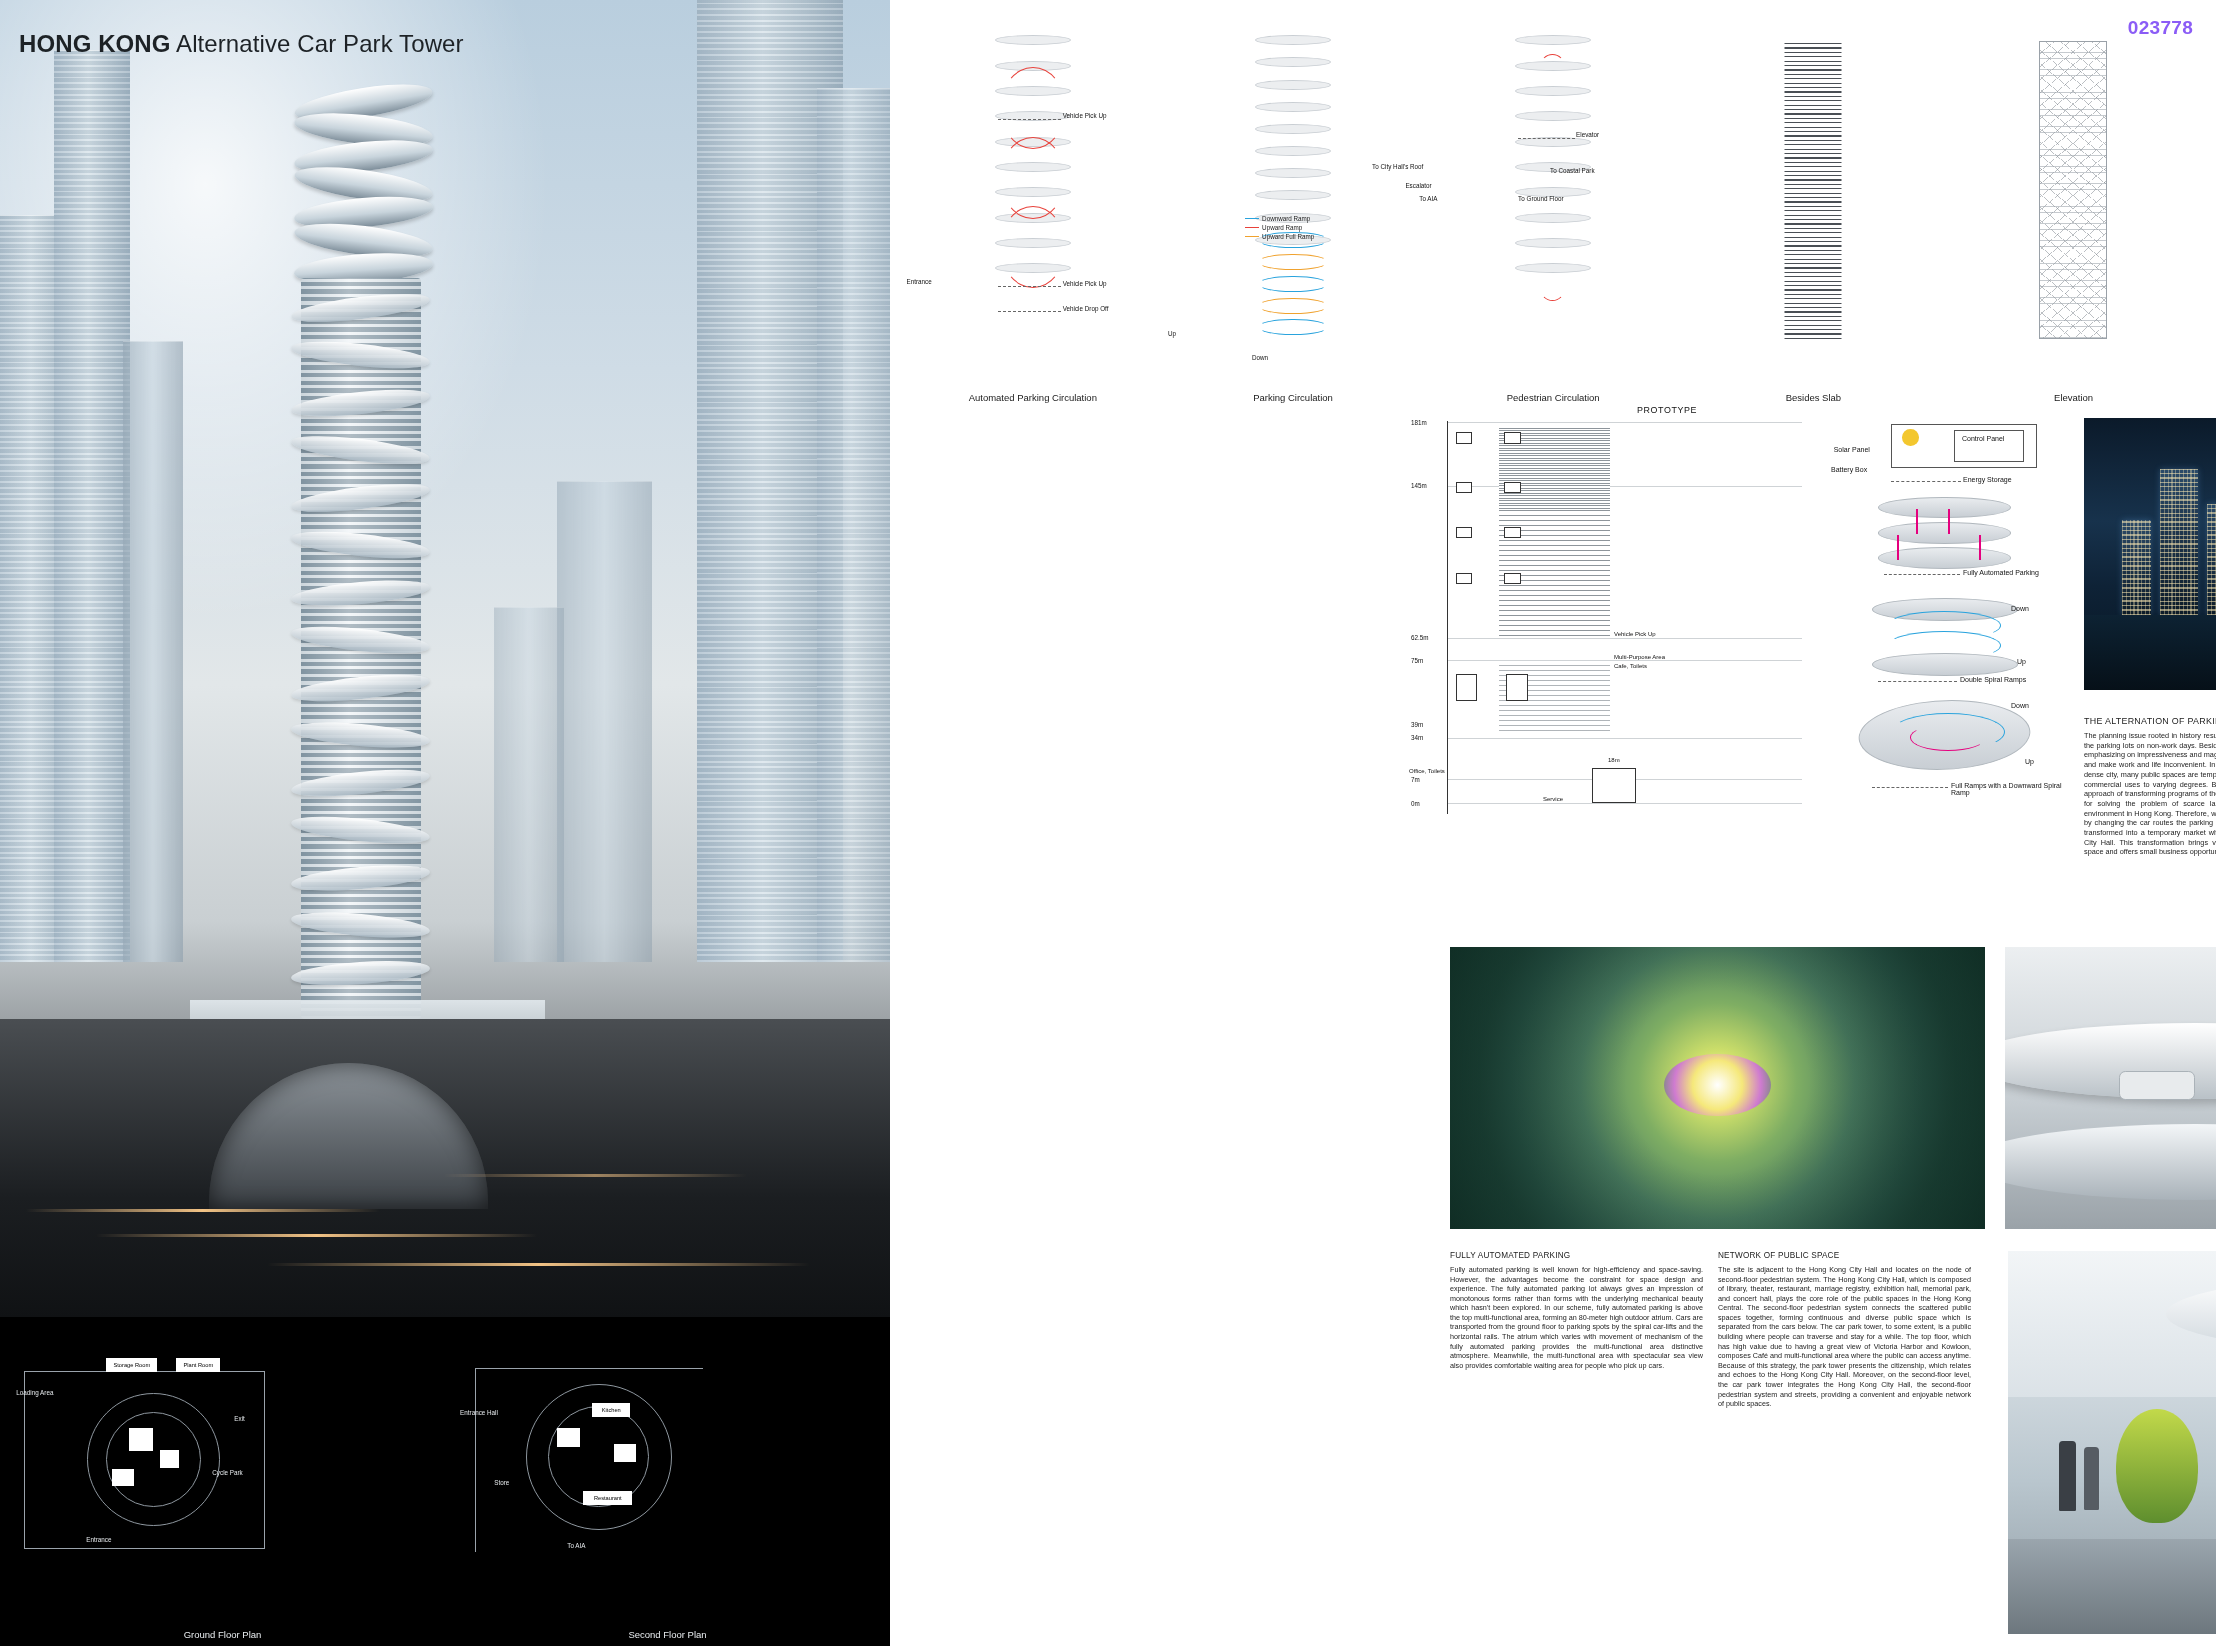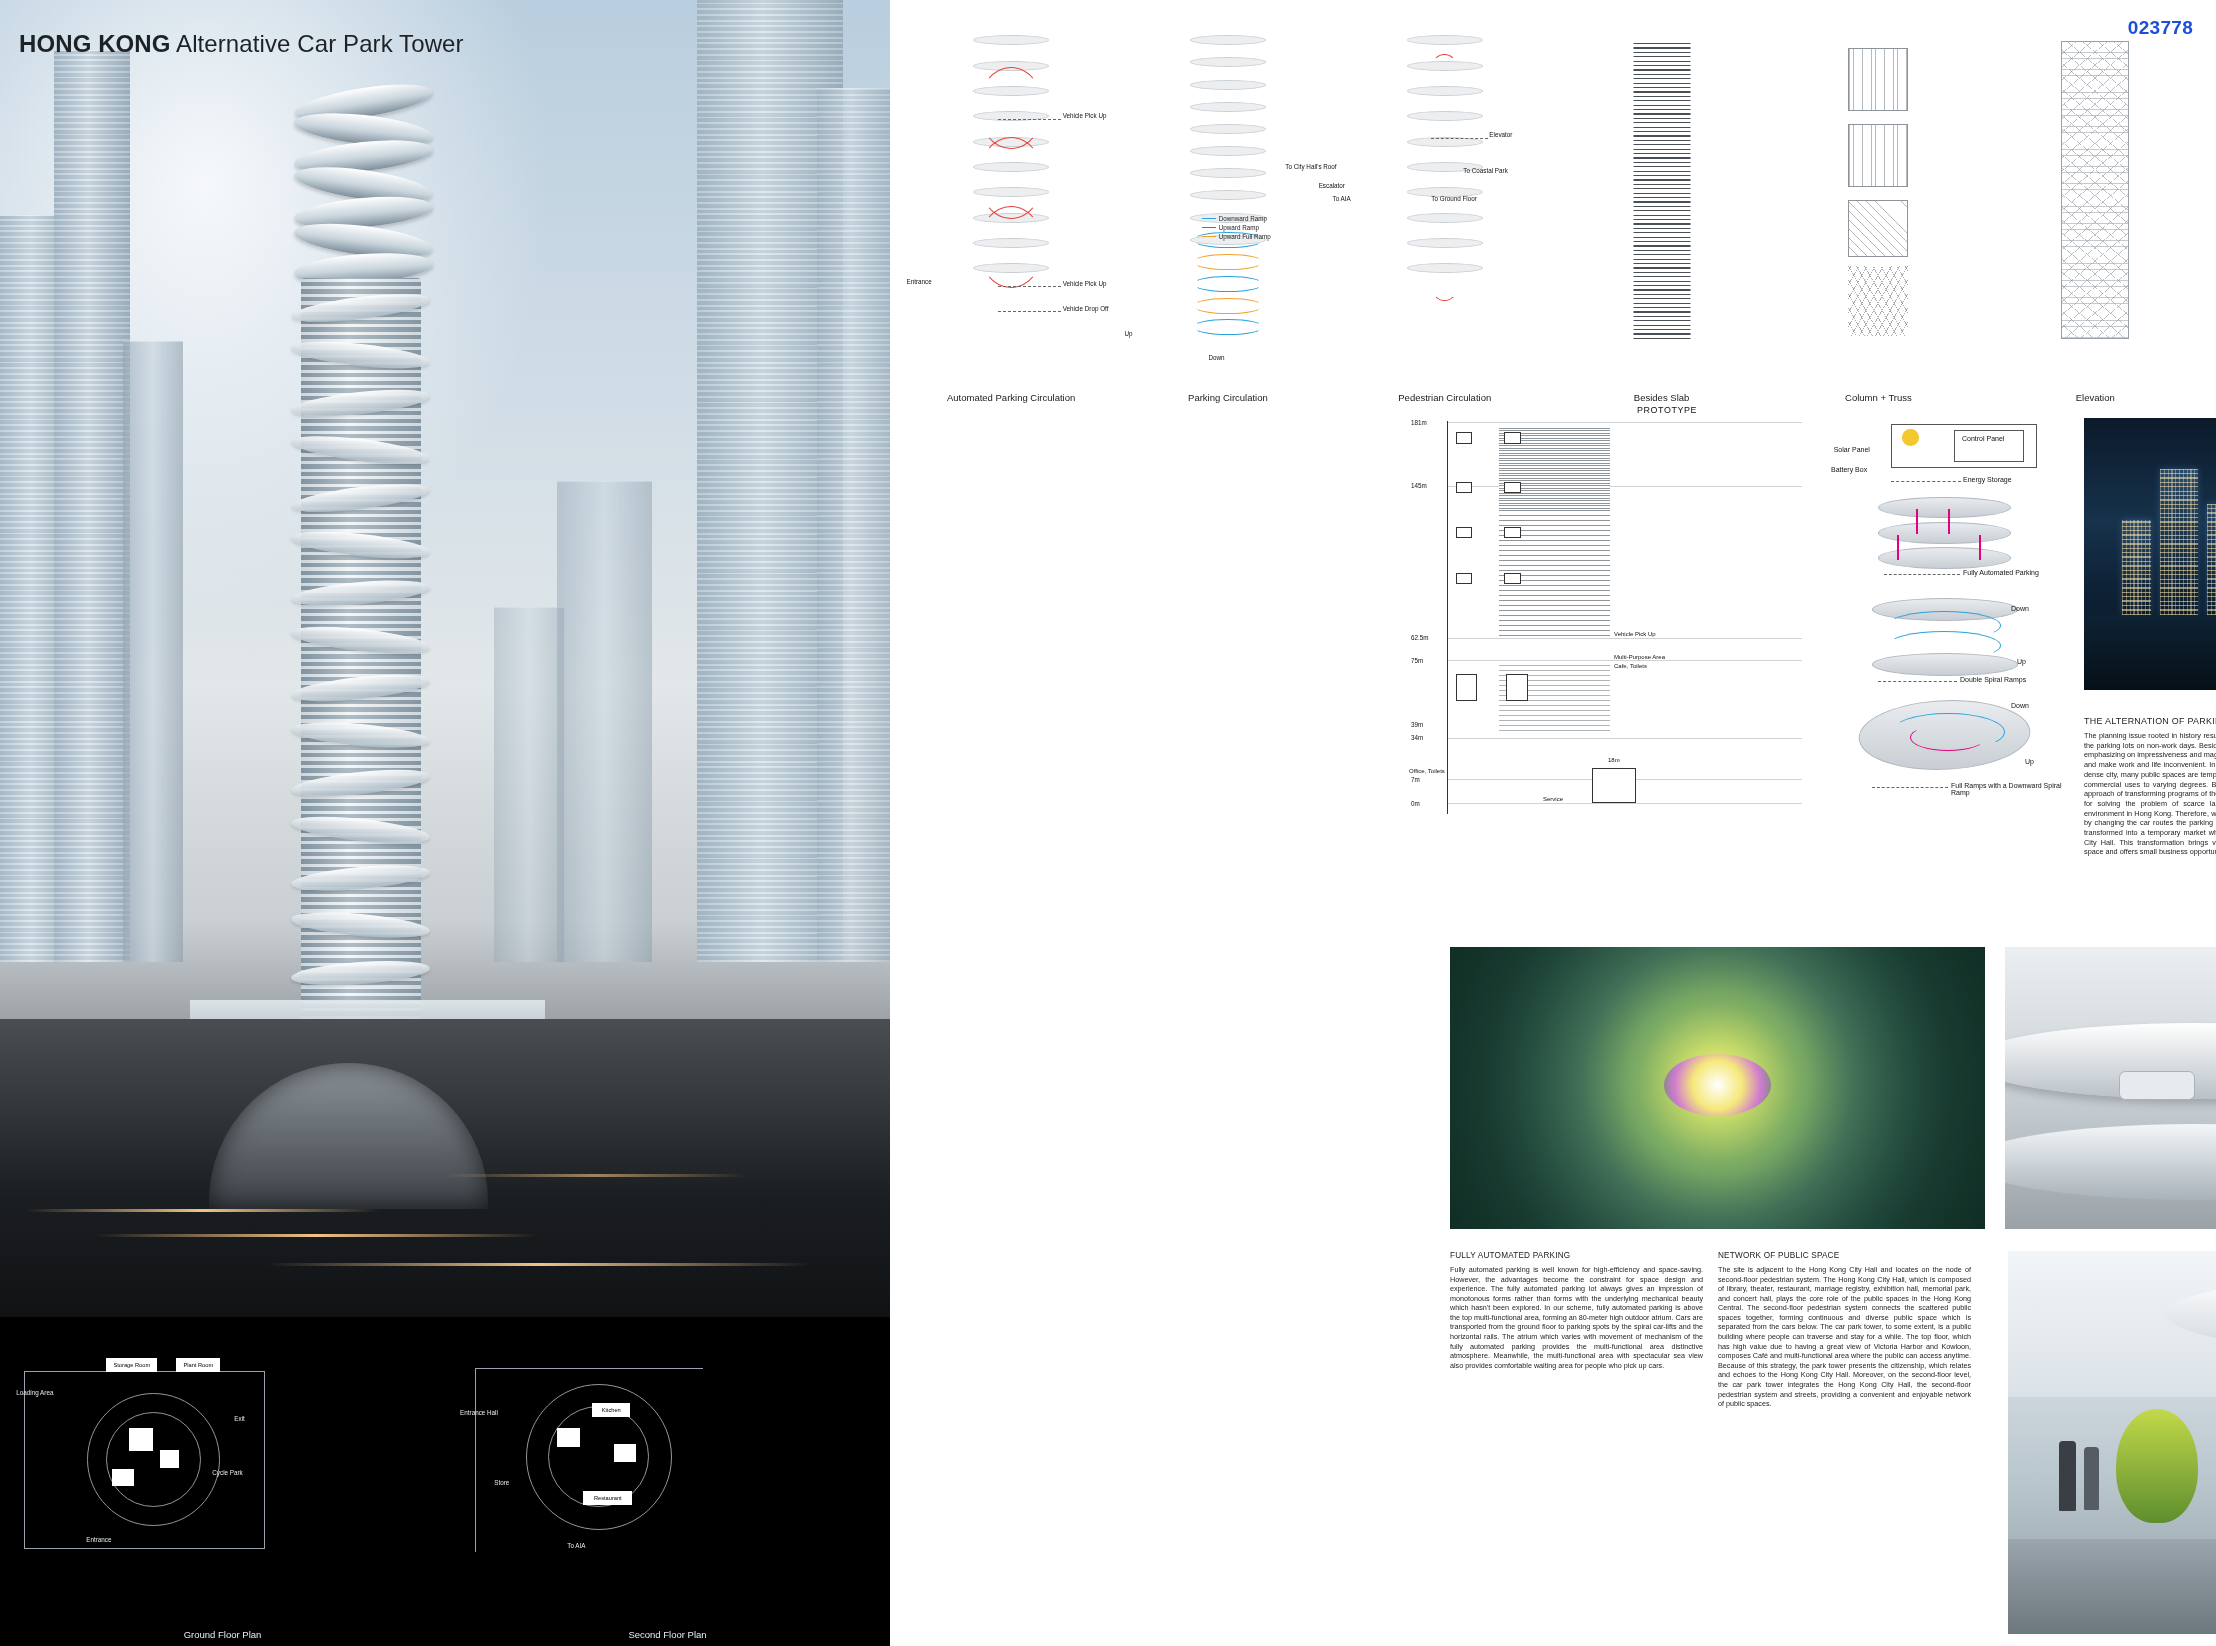--- a/index.html
+++ b/index.html
@@ -105,21 +105,21 @@
   .pl-label { position:absolute; font-size:6.3px; color:#e6eaed; }
   .pl-ring {
     position:absolute; border:0.6px solid #8e979f; border-radius:50%;
   }
 
   
   .right {
     position:relative; width:1327px; height:1646px; background:#fff; flex:0 0 1327px;
   }
   .entry-no {
-    position:absolute; right:24px; top:16.5px; font-size:19px; font-weight:700; color:#1d4ed8;
+    position:absolute; right:24px; top:16.5px; font-size:19px; font-weight:700; color:#8b5cf6;
     letter-spacing:0.3px;
   }
 
   
   .diagrow { position:absolute; left:12.7px; top:25px; width:1301px; height:380px; display:flex; }
   .dg { position:relative; flex:1; }
   .dg .dgcap {
     position:absolute; bottom:2.5px; width:100%; text-align:center; font-size:9.5px; color:#1a1a1a;
   }
   .twr-sketch {
@@ -427,34 +427,20 @@
 
       <div class="dg">
         <div class="twr-sketch" style="width:57px;">
           <div style="position:absolute;left:0;top:12.7px;width:57px;height:298px;
             background:repeating-linear-gradient(0deg,#4a4f55 0 1.3px,#ffffff 1.3px 4.4px);"></div>
         </div>
         <div class="dgcap">Besides Slab</div>
       </div>
 
 
-      <div class="dg">
-        <div class="twr-sketch" style="width:70px;">
-          <div style="position:absolute;left:5px;top:19px;width:60px;height:63px;border:0.6px solid #8d949b;
-            background:repeating-linear-gradient(90deg,rgba(130,138,146,.6) 0 0.6px,transparent 0.6px 4.4px);"></div>
-          <div style="position:absolute;left:5px;top:95px;width:60px;height:63px;border:0.6px solid #8d949b;
-            background:repeating-linear-gradient(90deg,rgba(130,138,146,.6) 0 0.6px,transparent 0.6px 4.4px);"></div>
-          <div style="position:absolute;left:5px;top:171px;width:60px;height:57px;border:0.6px solid #8d949b;
-            background:repeating-linear-gradient(45deg,rgba(130,138,146,.6) 0 0.6px,transparent 0.6px 6.3px);"></div>
-          <div style="position:absolute;left:5px;top:237px;width:60px;height:70px;
-            background:repeating-linear-gradient(60deg,rgba(120,128,136,.65) 0 0.6px,transparent 0.6px 7px),
-                       repeating-linear-gradient(-60deg,rgba(120,128,136,.65) 0 0.6px,transparent 0.6px 7px);"></div>
-        </div>
-        <div class="dgcap">Column + Truss</div>
-      </div>
 
       <div class="dg">
         <div class="twr-sketch" style="width:76px;">
           <div style="position:absolute;left:3.8px;top:12.7px;width:68px;height:298px;border:0.6px solid #9aa1a8;
             background:repeating-linear-gradient(0deg,rgba(150,158,166,.55) 0 0.6px,transparent 0.6px 5.7px),
                        repeating-linear-gradient(40deg,rgba(120,128,136,.5) 0 0.6px,transparent 0.6px 10px),
                        repeating-linear-gradient(-40deg,rgba(120,128,136,.5) 0 0.6px,transparent 0.6px 10px);"></div>
         </div>
         <div class="dgcap">Elevation</div>
       </div>

